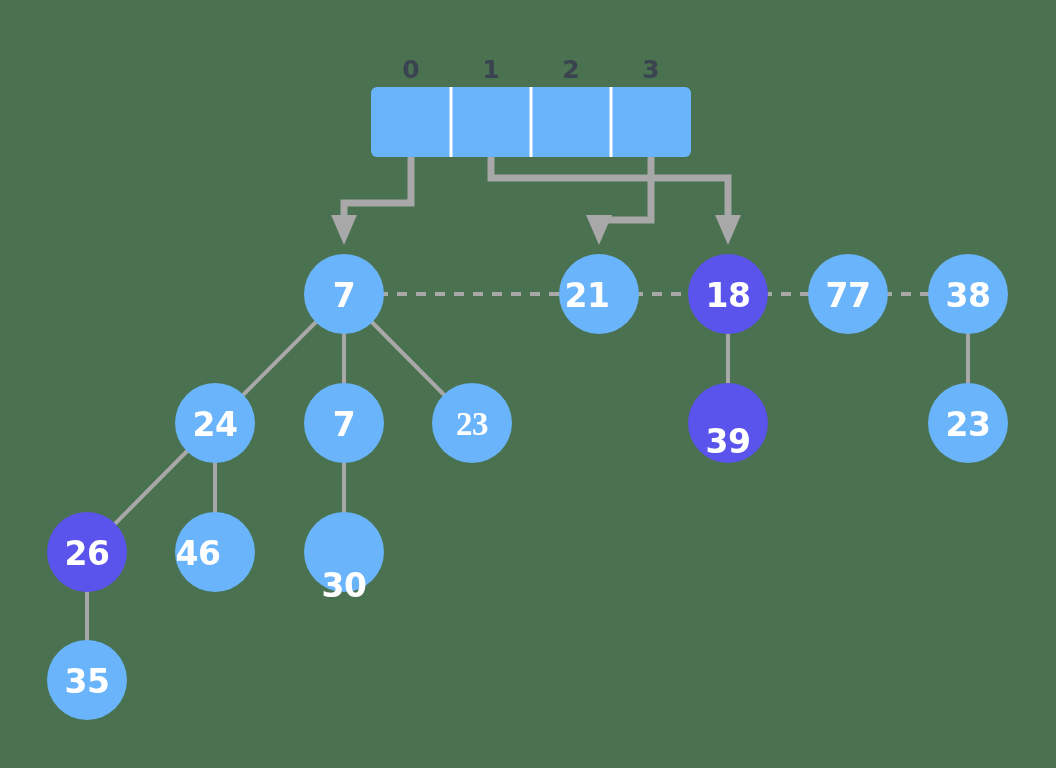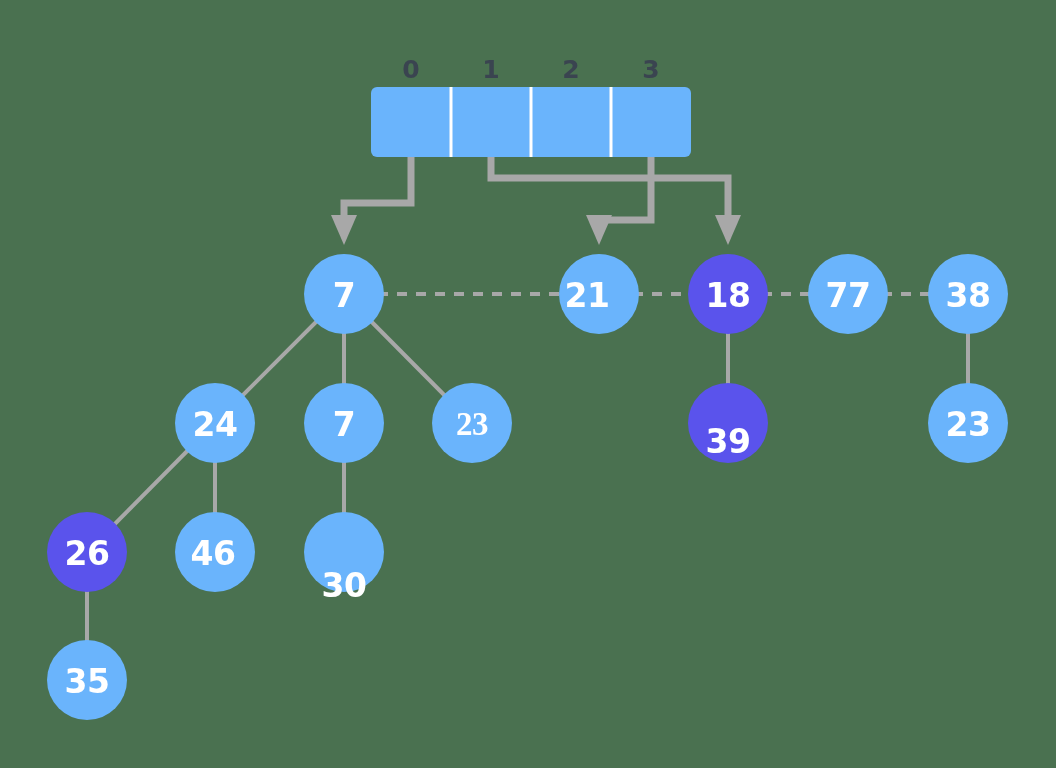--- a/index.html
+++ b/index.html
@@ -107,21 +107,21 @@
       <div class="node-label" style="left: 587px; top: 295px;">21</div>
       <div class="node-label" style="left: 728px; top: 295px;">18</div>
       <div class="node-label" style="left: 848px; top: 295px;">77</div>
       <div class="node-label" style="left: 968px; top: 295px;">38</div>
       <div class="node-label" style="left: 215px; top: 424px;">24</div>
       <div class="node-label" style="left: 344px; top: 424px;">7</div>
       <div class="node-label" style="left: 472px; top: 424px; font-family: Liberation Serif, serif;">23</div>
       <div class="node-label" style="left: 728px; top: 424px; margin-top: 17px;">39</div>
       <div class="node-label" style="left: 968px; top: 424px;">23</div>
       <div class="node-label" style="left: 87px; top: 553px;">26</div>
-      <div class="node-label" style="left: 213px; top: 553px; text-align: right;">46</div>
+      <div class="node-label" style="left: 198px; top: 553px; text-align: right;">46</div>
       <div class="node-label" style="left: 344px; top: 585px;">30</div>
       <div class="node-label" style="left: 87px; top: 681px;">35</div>
       <div class="index-label" style="left: 411px; top: 69px;">0</div>
       <div class="index-label" style="left: 491px; top: 69px;">1</div>
       <div class="index-label" style="left: 571px; top: 69px;">2</div>
       <div class="index-label" style="left: 651px; top: 69px;">3</div>
     </div>
 </div>
 
 </body></html>

